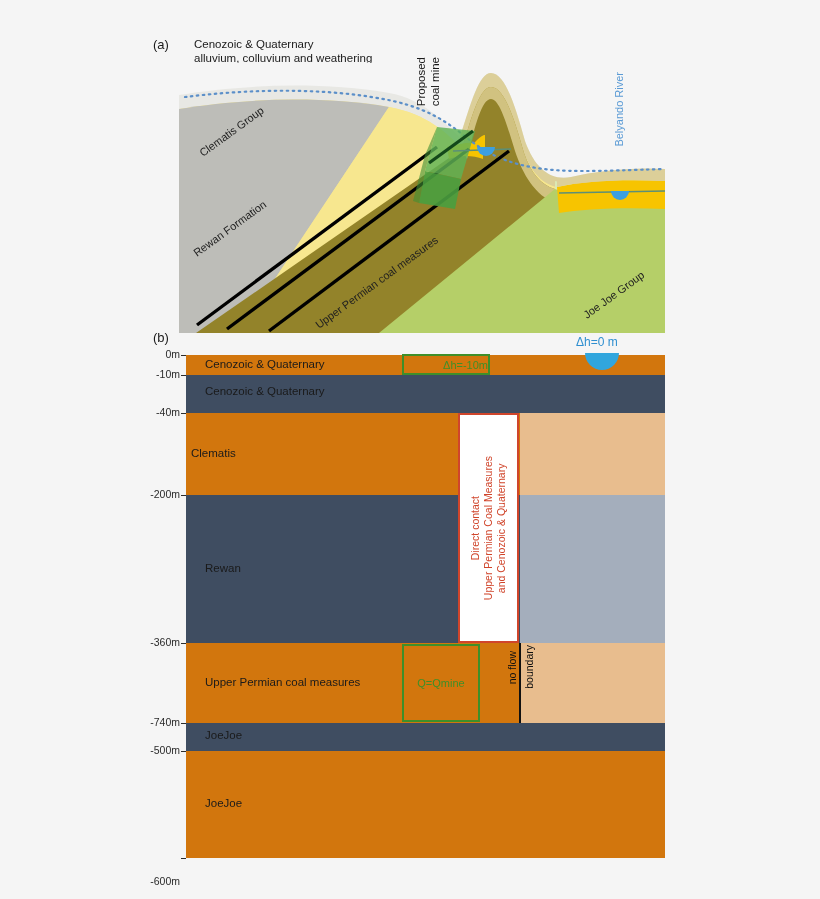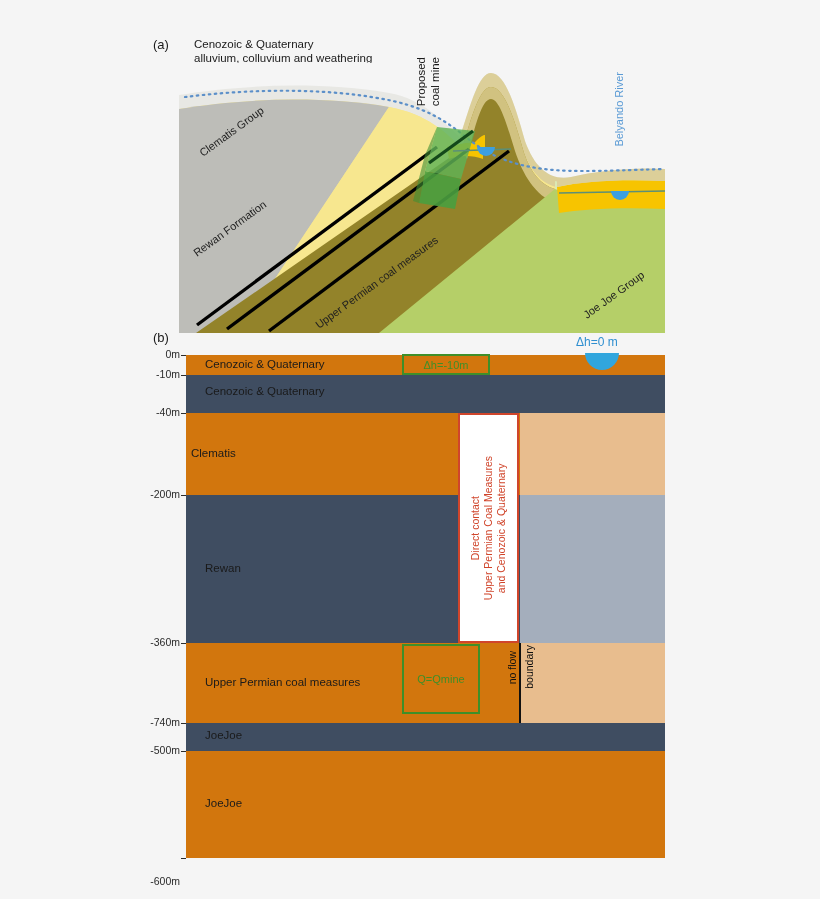--- a/index.html
+++ b/index.html
@@ -170,34 +170,34 @@
     <div class="layer" style="left:334px;top:288px;width:145px;height:80px;background:#e8bd8e;"></div>
 
     <div class="layer-label" style="left:19px;top:3px;">Cenozoic &amp; Quaternary</div>
     <div class="layer-label" style="left:19px;top:30px;">Cenozoic &amp; Quaternary</div>
     <div class="layer-label" style="left:5px;top:92px;">Clematis</div>
     <div class="layer-label" style="left:19px;top:207px;">Rewan</div>
     <div class="layer-label" style="left:19px;top:321px;">Upper Permian coal measures</div>
     <div class="layer-label" style="left:19px;top:374px;">JoeJoe</div>
     <div class="layer-label" style="left:19px;top:442px;">JoeJoe</div>
 
-    <div class="greenbox" style="left:216px;top:-1px;width:88px;height:21px;display:flex;align-items:center;justify-content:center;">
+    <div class="greenbox" style="left:216px;top:-1px;width:88px;height:21px;display:flex;align-items:center;justify-content:flex-end;">
       <span class="greenlabel">Δh=-10m</span>
     </div>
 
     <div class="river-dot" style="left:399px;top:-2px;width:34px;height:17px;"></div>
     <div class="dh-blue" style="left:390px;top:-20px;">Δh=0 m</div>
 
     <div class="redbox" style="left:272px;top:58px;width:61px;height:230px;display:flex;align-items:center;justify-content:center;">
       <div class="vtxt redtext">Direct contact
 Upper Permian Coal Measures
 and Cenozoic &amp; Quaternary</div>
     </div>
 
-    <div class="greenbox" style="left:216px;top:289px;width:78px;height:70px;display:flex;align-items:center;justify-content:center;">
+    <div class="greenbox" style="left:216px;top:289px;width:78px;height:78px;display:flex;align-items:center;justify-content:center;">
       <span class="greenlabel">Q=Qmine</span>
     </div>
 
     <div class="noflow" style="left:333px;top:288px;height:80px;"></div>
     <div class="abs" style="left:320px;top:296px;height:66px;">
       <div class="vtxt noflow-txt">no flow</div>
     </div>
     <div class="abs" style="left:337px;top:290px;height:72px;">
       <div class="vtxt noflow-txt">boundary</div>
     </div>

